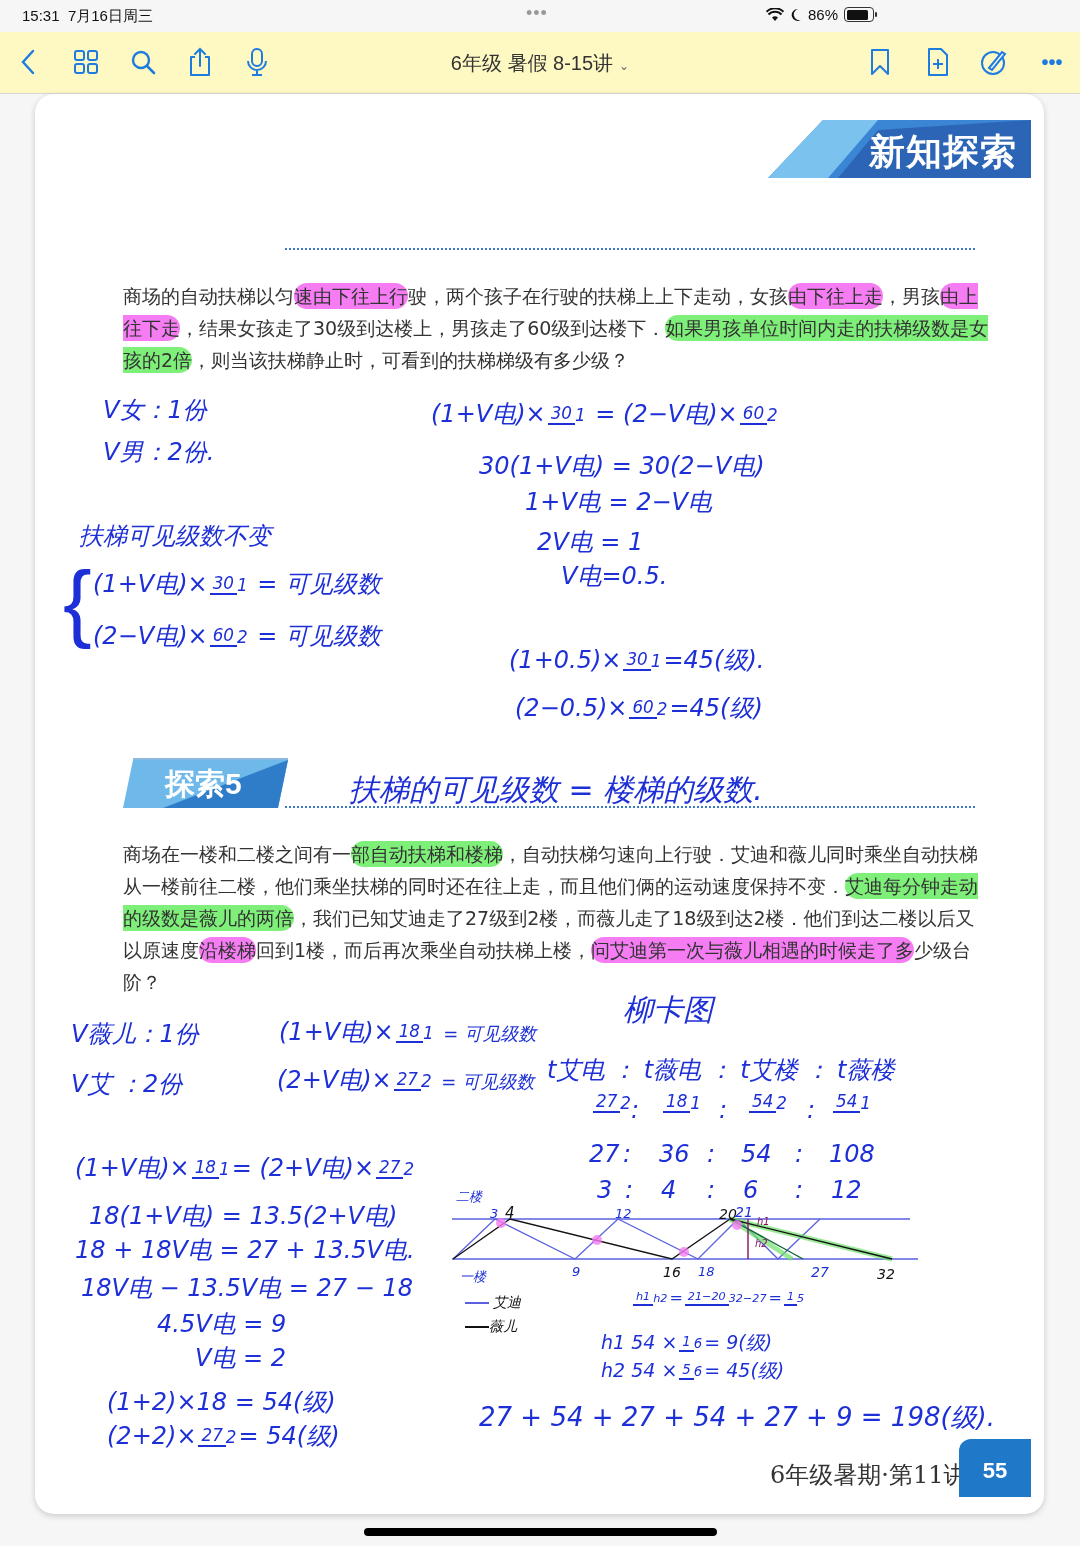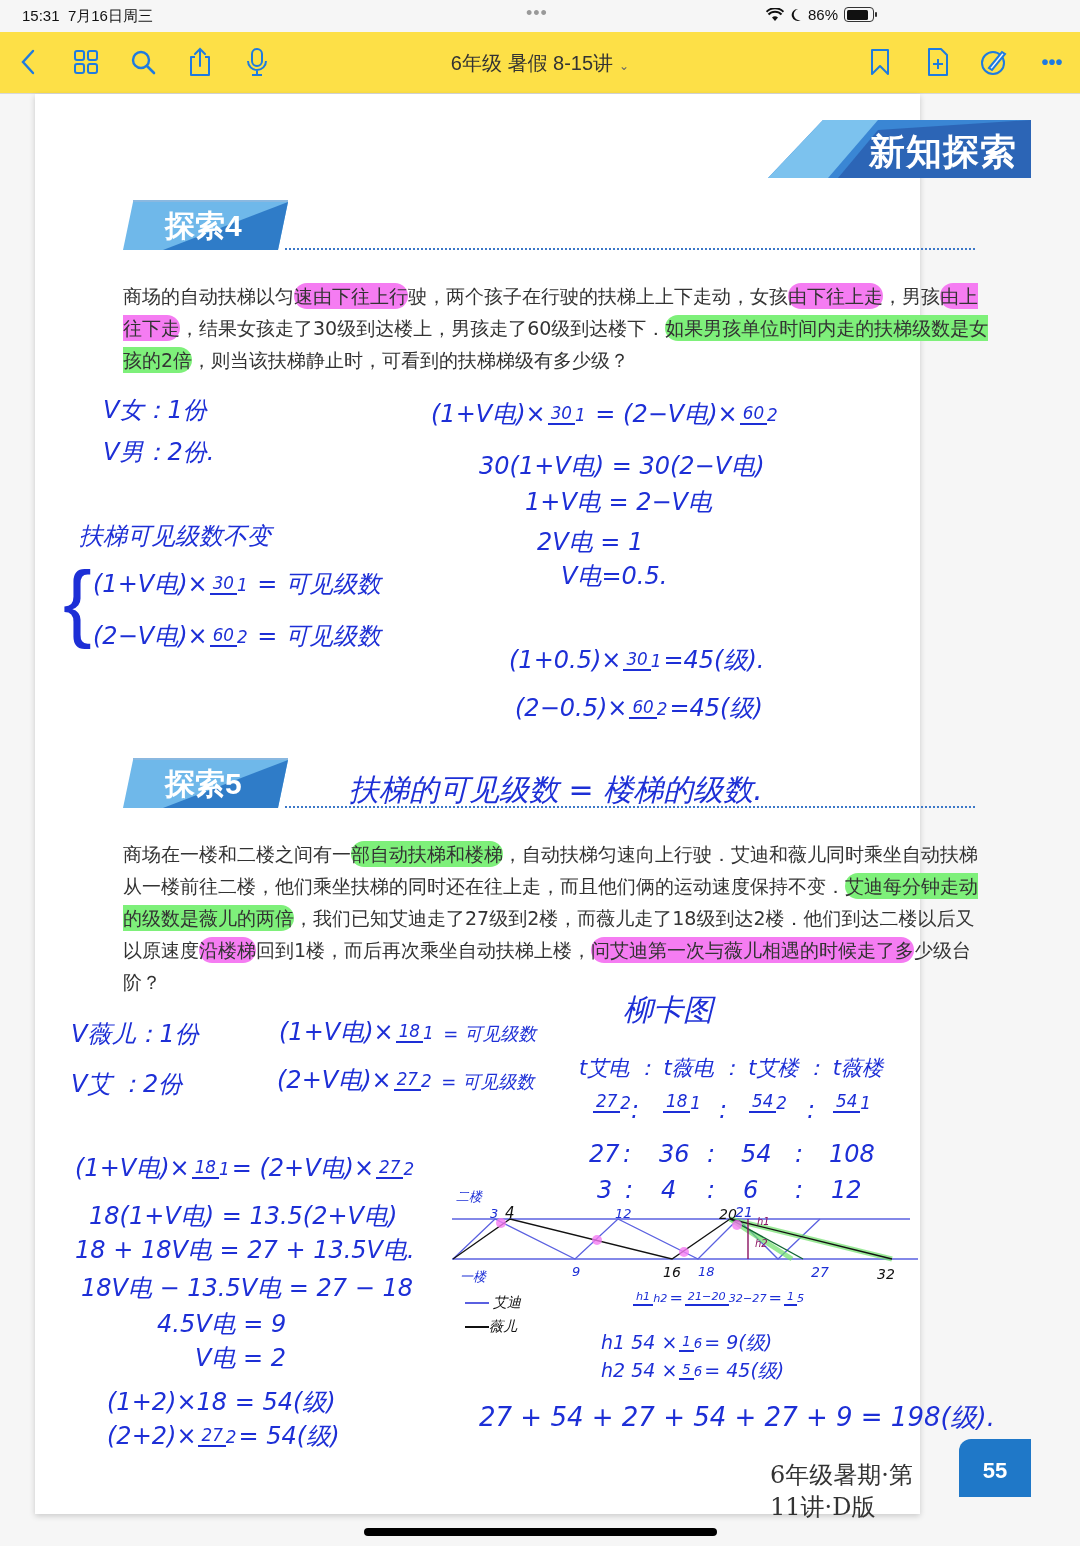--- a/index.html
+++ b/index.html
@@ -5,26 +5,26 @@
   * { box-sizing: border-box; margin: 0; padding: 0; }
   html, body { width: 1080px; height: 1546px; background: #f6f6f6; overflow: hidden; font-family: "Liberation Sans", "DejaVu Sans", sans-serif; }
   .statusbar { position: absolute; top: 0; left: 0; width: 896px; height: 32px; font-size: 15px; color: #111; }
   .statusbar .time { position: absolute; left: 22px; top: 7px; }
   .statusbar .dots { position: absolute; left: 526px; top: 3px; font-size: 18px; color: #999; letter-spacing: 1px; }
   .statusbar .right { position: absolute; right: 22px; top: 6px; display: flex; align-items: center; gap: 6px; }
   .battery { width: 30px; height: 15px; border: 1.5px solid #333; border-radius: 4px; padding: 1.5px; position: relative; }
   .battery .fill { height: 100%; background: #111; border-radius: 1.5px; }
   .battery:after { content: ""; position: absolute; right: -4px; top: 4px; width: 2px; height: 5px; background: #333; border-radius: 1px; }
 
-  .toolbar { position: absolute; top: 32px; left: 0; width: 1080px; height: 62px; border-bottom: 1px solid #d8d8d8; background: #fde047; }
+  .toolbar { position: absolute; top: 32px; left: 0; width: 1080px; height: 62px; border-bottom: 1px solid #d8d8d8; background: #fef9c3; }
   .tb-icon { position: absolute; top: 14px; width: 32px; height: 32px; display: flex; align-items: center; justify-content: center; color: #1e7be0; cursor: pointer; }
   .tb-title { position: absolute; left: 0; width: 1080px; top: 18px; text-align: center; font-size: 20px; color: #333; }
   .tb-title .chev { font-size: 12px; color: #666; margin-left: 6px; }
 
-  .page { position: absolute; left: 35px; top: 94px; width: 885px; height: 1420px; background: #fff; box-shadow: 0 2px 6px rgba(0,0,0,0.18); }
+  .page { position: absolute; left: 35px; top: 94px; width: 1009px; height: 1420px; background: #fff; box-shadow: 0 2px 6px rgba(0,0,0,0.18); border-radius: 19px; }
   .home-ind { position: absolute; left: 364px; top: 1528px; width: 353px; height: 8px; background: #000; border-radius: 4px; }
 
   .banner { position: absolute; left: 733px; top: 26px; width: 263px; height: 58px; }
   .banner-text { position: absolute; right: 14px; top: 8px; color: #fff; font-size: 36px; font-weight: bold; letter-spacing: 1px; }
 
   .explore-tag { position: absolute; width: 165px; height: 50px; }
   .explore-tag .label { position: absolute; left: 42px; top: 6px; color: #fff; font-size: 30px; font-weight: bold; }
   .dotted { position: absolute; height: 0; border-top: 2px dotted #3c78c8; }
 
   .problem { position: absolute; left: 88px; width: 870px; font-size: 19px; line-height: 32px; color: #333; font-family: "DejaVu Sans", sans-serif; }
@@ -123,28 +123,20 @@
 
   <div class="banner">
     <svg width="263" height="58" viewBox="0 0 263 58" style="position:absolute;left:0;top:0">
       <polygon points="55,0 263,0 263,58 0,58" fill="#3a86d4"></polygon>
       <polygon points="55,0 110,0 60,58 0,58" fill="#7cc2ee"></polygon>
       <polygon points="110,10 263,0 263,58 70,58" fill="#2a5fb0" opacity="0.85"></polygon>
     </svg>
     <span class="banner-text">新知探索</span>
   </div>
 
-  <div class="explore-tag" style="left:88px; top:106px;">
-    <svg width="165" height="50" viewBox="0 0 165 50" style="position:absolute;left:0;top:0">
-      <polygon points="10,2 165,2 155,50 0,50" fill="#6fb8ea"></polygon>
-      <polygon points="165,2 155,50 40,50" fill="#2f7cc8"></polygon>
-      <line x1="10" y1="1" x2="165" y2="1" stroke="#8ab8e0" stroke-width="2"></line>
-    </svg>
-    <span class="label">探索4</span>
-  </div>
   <div class="dotted" style="left:250px; top:154px; width:690px;"></div>
 
   <div class="problem" style="top:186px;" id="p4"><span>商场的自动扶梯以匀</span><span class="hl-pink">速由下往上行</span><span>驶，两个孩子在行驶的扶梯上上下走动，女孩</span><span class="hl-pink">由下往上走</span><span>，男孩</span><span class="hl-pink">由上往下走</span><span>，结果女孩走了30级到达楼上，男孩走了60级到达楼下．</span><span class="hl-green">如果男孩单位时间内走的扶梯级数是女孩的2倍</span><span>，则当该扶梯静止时，可看到的扶梯梯级有多少级？</span></div>
 
   <div class="hw" style="left:68px; top:300px;">V女：1份</div>
   <div class="hw" style="left:68px; top:342px;">V男：2份.</div>
   <div class="hw" style="left:44px; top:426px;">扶梯可见级数不变</div>
   <div class="brace" style="left:28px; top:464px;">{</div>
   <div class="hw" style="left:58px; top:474px;"><span>(1+V电)×</span><span class="frac">
         <span class="num">30</span>
@@ -211,21 +203,21 @@
   <div class="hw" style="left:46px; top:1178px;">18V电 − 13.5V电 = 27 − 18</div>
   <div class="hw" style="left:122px; top:1214px;">4.5V电 = 9</div>
   <div class="hw" style="left:160px; top:1248px;">V电 = 2</div>
   <div class="hw" style="left:72px; top:1292px;">(1+2)×18 = 54(级)</div>
   <div class="hw" style="left:72px; top:1326px;"><span>(2+2)×</span><span class="frac">
         <span class="num">27</span>
         <span class="den">2</span>
       </span><span>= 54(级)</span></div>
 
   <div class="hw big" style="left:588px; top:896px;">柳卡图</div>
-  <div class="hw" style="left:544px; top:960px; font-size:21px;">t艾电 ： t薇电 ： t艾楼 ： t薇楼</div>
+  <div class="hw" style="left:512px; top:960px; font-size:24px;">t艾电 ： t薇电 ： t艾楼 ： t薇楼</div>
   <div style="position:absolute; left:556px; top:994px; width:300px; height:40px;">
     <div class="hw" style="left:0; top:0;"><span class="frac">
           <span class="num">27</span>
           <span class="den">2</span>
         </span></div>
     <div class="hw" style="left:40px; top:8px;">:</div>
     <div class="hw" style="left:70px; top:0;"><span class="frac">
           <span class="num">18</span>
           <span class="den">1</span>
         </span></div>

